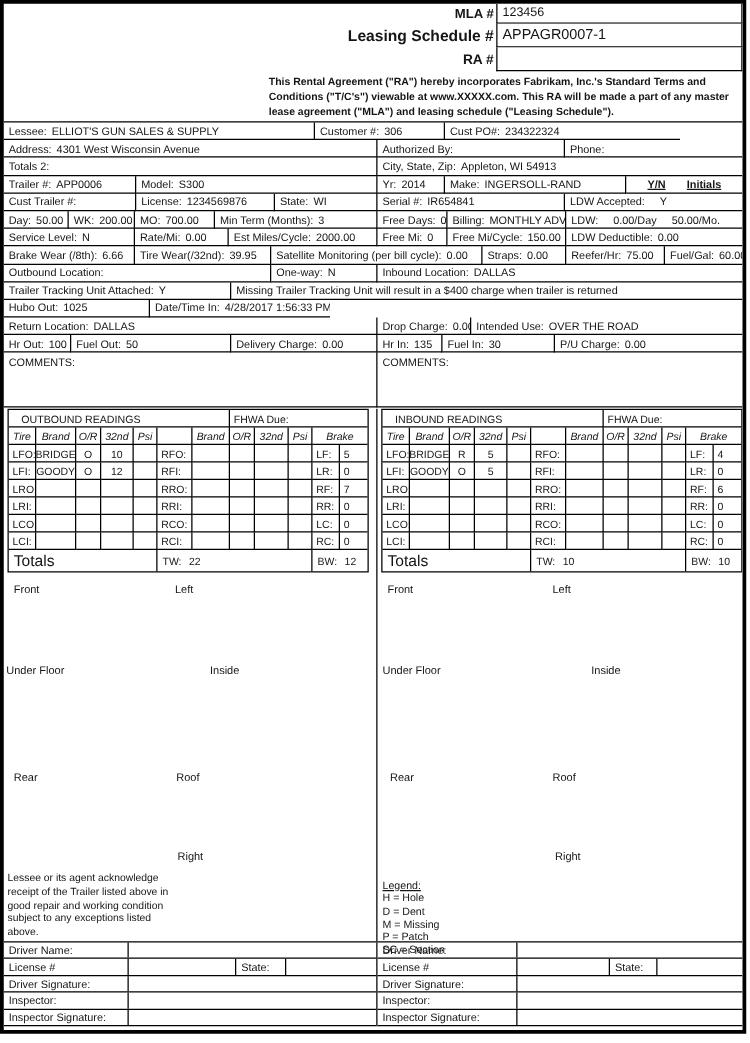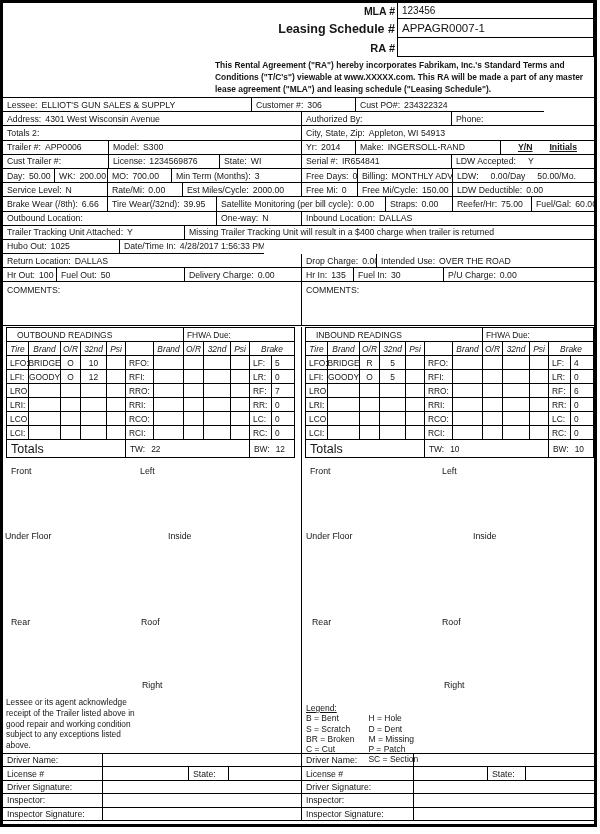--- a/index.html
+++ b/index.html
@@ -594,27 +594,20 @@
   <span class="ilabel" style="left:439px;top:614px">Roof</span>
   <span class="ilabel" style="left:441px;top:677px">Right</span>
 
   <div class="ack">Lessee or its agent acknowledge receipt of the Trailer listed above in good repair and working condition subject to any exceptions listed above.</div>
 
   <div class="legend">
     <div class="ltitle">Legend:</div>
     <div class="lcols">
       <div>
 
-      <div>B = Bent</div>
-          <div>S = Scratch</div>
-          <div>BR = Broken</div>
-          <div>C = Cut</div>
-        </div>
-      <div>
-
       <div>H = Hole</div>
           <div>D = Dent</div>
           <div>M = Missing</div>
           <div>P = Patch</div>
           <div>SC = Section</div>
         </div>
     </div>
   </div>
 
   <div class="sigs">

